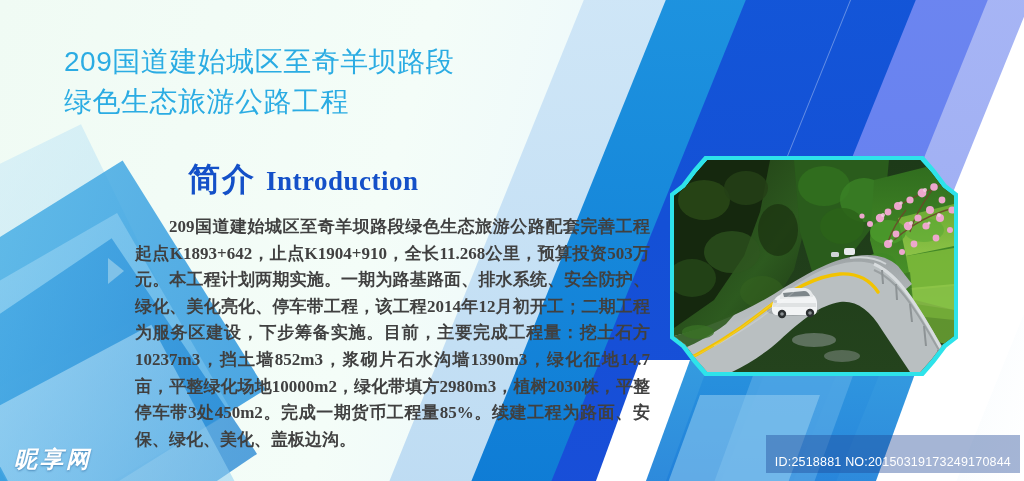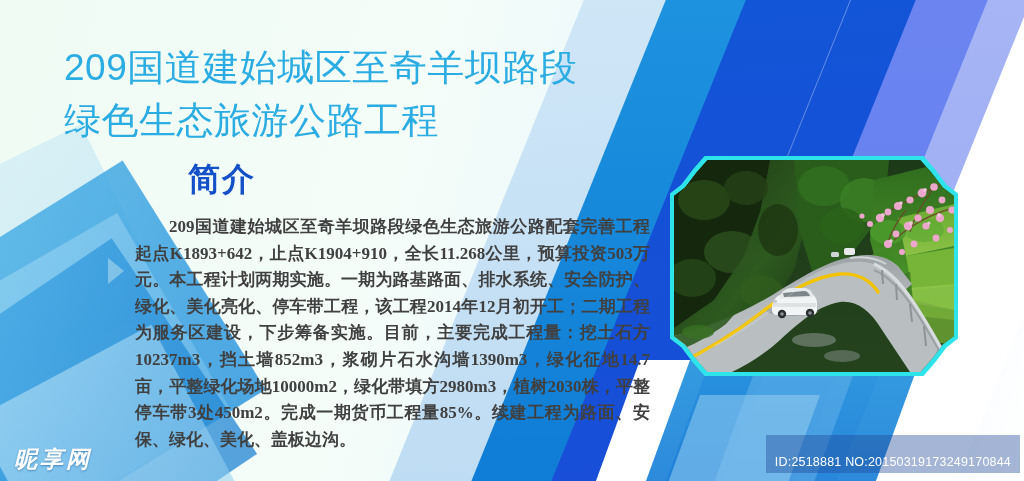--- a/index.html
+++ b/index.html
@@ -143,21 +143,21 @@
 
   
   .content { position: absolute; inset: 0; }
 
   .headline {
     position: absolute;
     left: 64px;
     top: 42px;
     width: 620px;
     color: #2bACE3;
-    font-size: 37px;
+    font-size: 28px;
     line-height: 1.42;
     letter-spacing: .5px;
     font-weight: 400;
     white-space: pre-line;
   }
 
   .section-head {
     position: absolute;
     left: 140px;
     top: 158px;
@@ -312,20 +312,21 @@
 
   <div class="shape left-arrow"></div>
 
   <div class="content">
 
     <div class="headline">209国道建始城区至奇羊坝路段
 绿色生态旅游公路工程</div>
 
     <div class="section-head">
       <span class="cn">简介</span>
+      <span class="en">Introduction</span>
     </div>
 
     <div class="body-copy">
       <p>209国道建始城区至奇羊坝路段绿色生态旅游公路配套完善工程起点K1893+642，止点K1904+910，全长11.268公里，预算投资503万元。本工程计划两期实施。一期为路基路面、排水系统、安全防护、绿化、美化亮化、停车带工程，该工程2014年12月初开工；二期工程为服务区建设，下步筹备实施。目前，主要完成工程量：挖土石方10237m3，挡土墙852m3，浆砌片石水沟墙1390m3，绿化征地14.7亩，平整绿化场地10000m2，绿化带填方2980m3，植树2030株，平整停车带3处450m2。完成一期货币工程量85%。续建工程为路面、安保、绿化、美化、盖板边沟。</p>
     </div>
 
     <div class="photo-wrap">
       <div class="photo-frame"></div>
       <div class="photo-inner">
         <svg class="photo-svg" viewBox="0 0 280 212" preserveAspectRatio="none">

